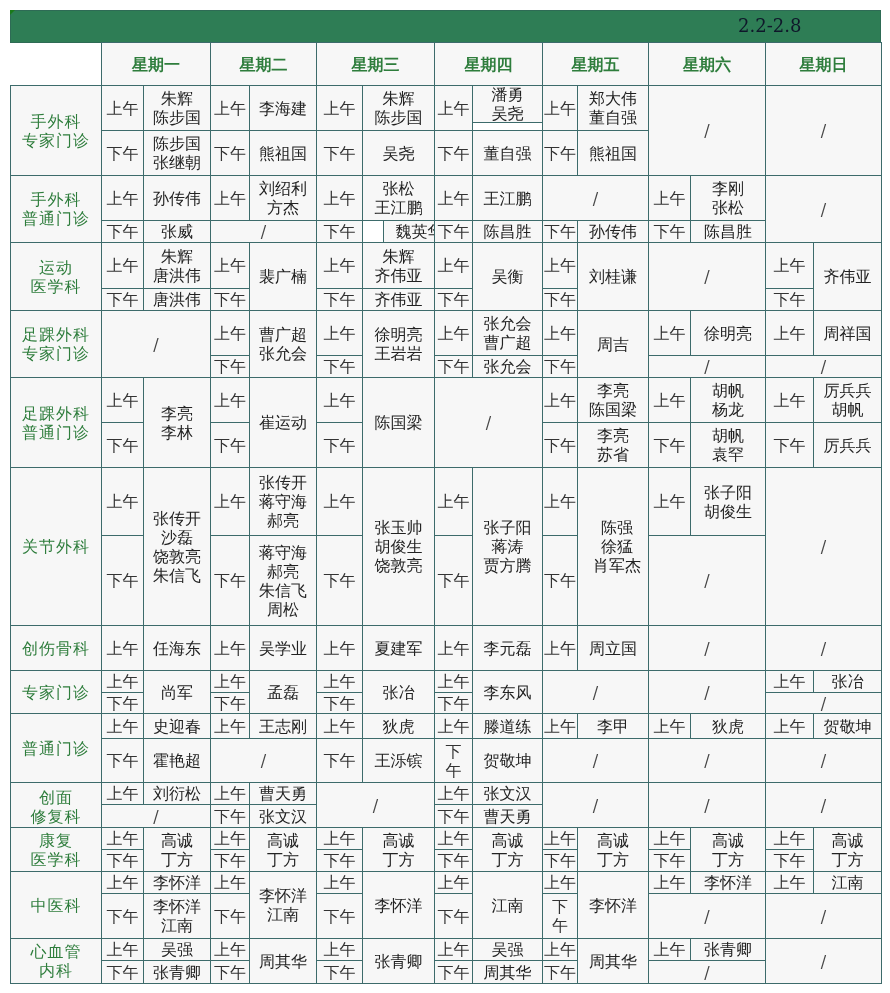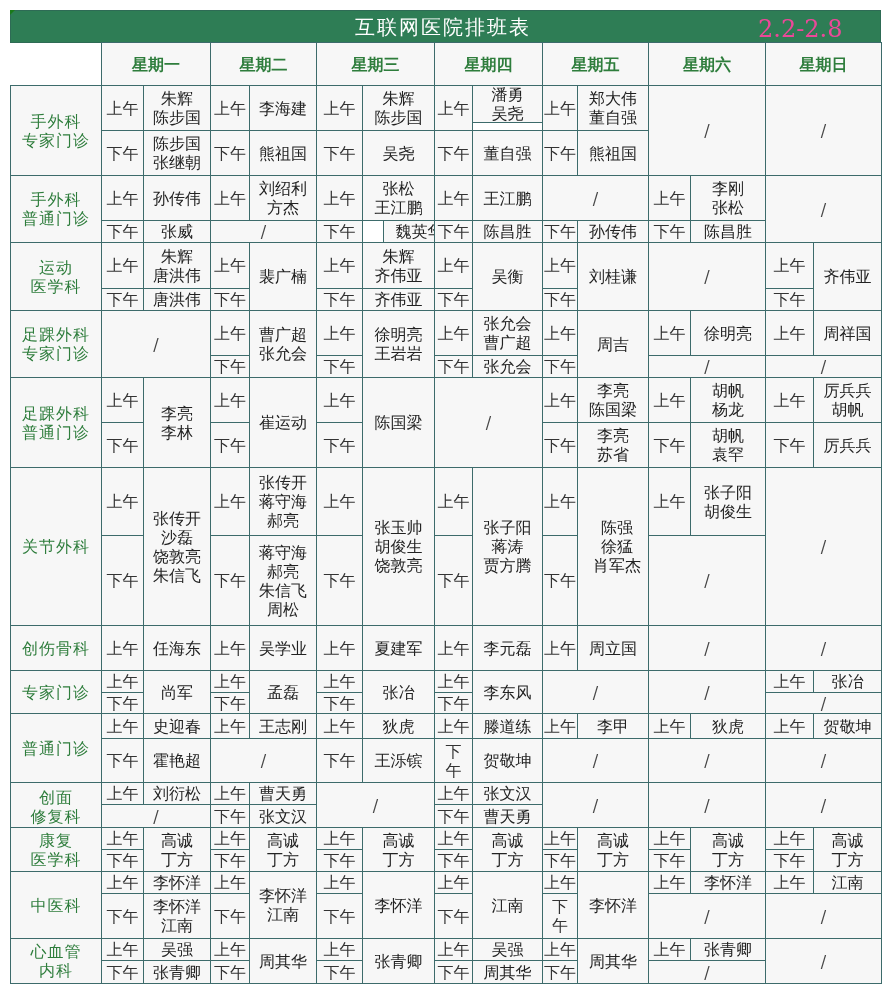--- a/index.html
+++ b/index.html
@@ -9,33 +9,32 @@
   .cell { position:absolute; box-sizing:border-box; background:#f7f7f7;
           border:1.5px solid #3d6b6b; display:flex; align-items:center; justify-content:center;
           text-align:center; color:#222; font-size:16px; line-height:19px; white-space:pre-line;
           overflow:hidden; }
   .cell.title { background:#2e7d55; color:#fff; font-size:20px; border-color:#2e6b55; }
   .cell.dayhead { color:#2e7d3c; font-weight:bold; font-size:16px; }
   .cell.dept { color:#2e7d3c; font-size:16px; letter-spacing:1px; }
   .cell.label { font-size:16px; color:#333; padding:0 1px; }
   .cell.empty { color:#444; }
   .title-text { position:absolute; left:355px; top:14px; color:#fff; font-size:20px; letter-spacing:2px; }
-  .date-range { position:absolute; left:758px; top:15px; color:#ec4899; font-size:24px; font-family:"DejaVu Serif",serif; }
+  .date-range { position:absolute; left:738px; top:15px; color:#0f172a; font-size:18px; font-family:"DejaVu Serif",serif; }
   .corner-top { position:absolute; right:6px; top:2px; color:#2e7d3c; font-weight:bold; font-size:16px; letter-spacing:2px; }
   .corner-bot { position:absolute; left:3px; bottom:1px; color:#2e7d3c; font-weight:bold; font-size:16px; letter-spacing:2px; }
   .corner-line { position:absolute; left:0; top:0; width:100%; height:100%; }
   .corner-mark { position:absolute; left:10px; top:10px; width:0; height:0;
                  border-top:5px solid #1a7a1a; border-right:5px solid transparent; }
 </style>
 </head>
 <body>
 
 <div id="grid">
   <div class="cell title" style="left:10px;top:10px;width:871px;height:33px;"></div>
-  <span class="title-text">互联网医院排班表</span>
   <span class="date-range">2.2-2.8</span>
   <div class="corner-mark"></div>
 
   <div id="days">
       <div class="cell dayhead" style="left: 101px; top: 42px; width: 110px; height: 44px;">星期一</div>
       <div class="cell dayhead" style="left: 210px; top: 42px; width: 107px; height: 44px;">星期二</div>
       <div class="cell dayhead" style="left: 316px; top: 42px; width: 119px; height: 44px;">星期三</div>
       <div class="cell dayhead" style="left: 434px; top: 42px; width: 109px; height: 44px;">星期四</div>
       <div class="cell dayhead" style="left: 542px; top: 42px; width: 107px; height: 44px;">星期五</div>
       <div class="cell dayhead" style="left: 648px; top: 42px; width: 118px; height: 44px;">星期六</div>

